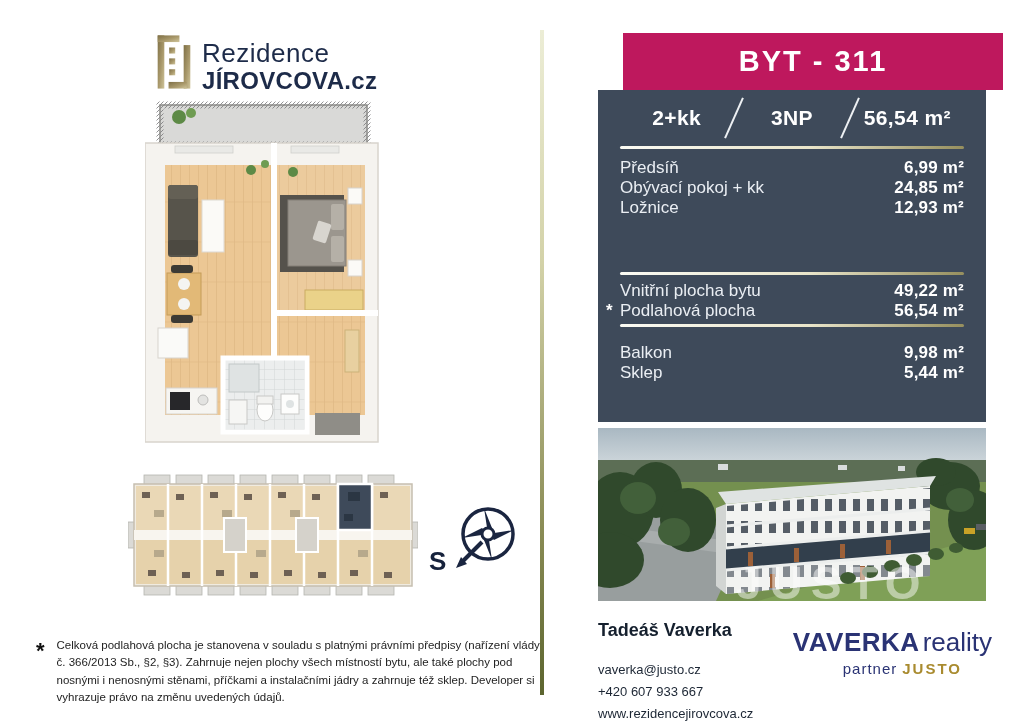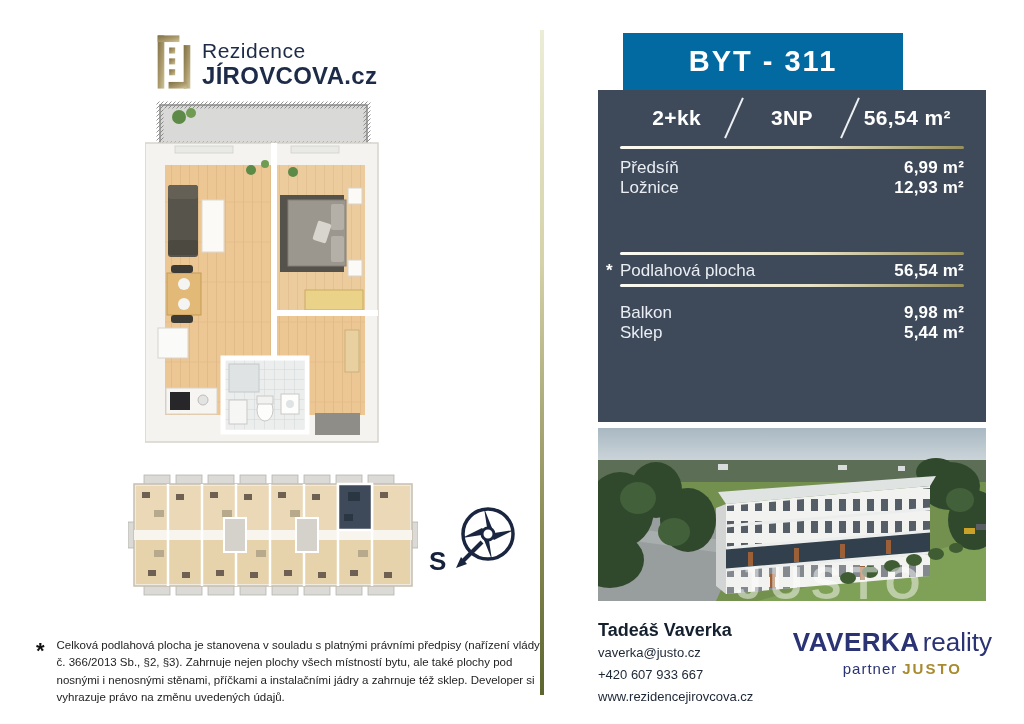--- a/index.html
+++ b/index.html
@@ -3,29 +3,29 @@
 <meta charset="utf-8">
 <style>
   html,body{margin:0;padding:0;background:#ffffff;}
   body{font-family:"Liberation Sans", sans-serif;}
   .page{position:relative;width:1024px;height:724px;background:#fff;overflow:hidden;}
 
   
   .brand{position:absolute;left:155px;top:33px;display:flex;align-items:flex-start;}
   .brand-icon{width:38px;height:58px;}
   .brand-text{margin-left:9px;line-height:1;color:#1d2b49;}
-  .brand-line1{font-size:21px;font-weight:500;letter-spacing:.5px;margin-top:7px;}
+  .brand-line1{font-size:26px;font-weight:500;letter-spacing:.5px;margin-top:7px;}
   .brand-line2{font-size:24px;font-weight:800;letter-spacing:.3px;margin-top:3px;}
 
   
   .divider{position:absolute;left:540px;top:30px;width:4px;height:665px;
     background:linear-gradient(180deg,#ecedd6 0%,#d3d2a8 35%,#8a8c55 75%,#5c652f 100%);}
 
   
-  .unit-header{position:absolute;left:623px;top:33px;width:280px;height:57px;background:#0369a1;
+  .unit-header{position:absolute;left:623px;top:33px;width:380px;height:57px;background:#be185d;
     display:flex;align-items:center;justify-content:center;color:#fff;font-size:29px;font-weight:700;letter-spacing:2px;}
   .panel{position:absolute;left:598px;top:90px;width:388px;height:332px;background:#3e4a5a;
     box-sizing:border-box;padding:0 22px;color:#fff;}
   .panel-top{height:56px;display:flex;align-items:center;}
   .panel-top .big{flex:1;text-align:center;font-size:21px;font-weight:700;letter-spacing:.4px;}
   .slash{width:2px;height:44px;background:#edf0f3;transform:rotate(24deg);}
   .rule{height:3px;background:linear-gradient(90deg,#fbfbf4 0%,#e9e5ca 55%,#968f5e 100%);border-radius:2px;}
   .row{position:relative;display:flex;justify-content:space-between;align-items:baseline;height:20px;line-height:20px;}
   .row .lbl{font-size:17px;font-weight:400;color:#eaeef3;}
   .row .val{font-size:17px;font-weight:700;color:#ffffff;letter-spacing:.2px;}
@@ -34,21 +34,21 @@
   .spacer{height:54px;}
   .totals{margin-top:6px;}
   .rule2{margin-top:3px;}
   .extras{margin-top:16px;}
 
   
   .photo{position:absolute;left:598px;top:428px;width:388px;height:173px;}
 
   
   .contact{position:absolute;left:598px;top:620px;color:#1c2634;}
-  .contact .name{font-size:18px;font-weight:700;color:#15202e;margin-bottom:1px;}
+  .contact .name{font-size:18px;font-weight:700;color:#15202e;margin-bottom:18px;}
   .contact .line{font-size:13px;line-height:22px;}
 
   .partner{position:absolute;left:780px;top:629px;width:212px;text-align:right;line-height:1;}
   .partner .l1{white-space:nowrap;}
   .partner .p1{font-size:26px;font-weight:800;color:#2a3374;letter-spacing:.5px;}
   .partner .p2{font-size:26px;font-weight:300;color:#2a3374;margin-left:3px;}
   .partner .l2{margin-top:6px;margin-right:30px;}
   .partner .p3{font-size:15px;font-weight:400;color:#2a3374;letter-spacing:1px;}
   .partner .p4{font-size:15px;font-weight:600;color:#a98b2f;letter-spacing:2px;margin-left:5px;}
 
@@ -263,29 +263,38 @@
       <span class="big">56,54 m²</span>
     </div>
     <div class="rule"></div>
 
     <div class="rooms">
       <div class="row">
         <span class="lbl">Předsíň</span>
         <span class="val">6,99 m²</span>
       </div>
       <div class="row">
+        <span class="lbl">Obývací pokoj + kk</span>
+        <span class="val">24,85 m²</span>
+      </div>
+      <div class="row">
         <span class="lbl">Ložnice</span>
         <span class="val">12,93 m²</span>
       </div>
     </div>
 
     <div class="spacer"></div>
     <div class="rule"></div>
 
     <div class="totals">
+      <div class="row">
+        <span class="mark"></span>
+        <span class="lbl">Vnitřní plocha bytu</span>
+        <span class="val">49,22 m²</span>
+      </div>
       <div class="row">
         <span class="mark">*</span>
         <span class="lbl">Podlahová plocha</span>
         <span class="val">56,54 m²</span>
       </div>
     </div>
 
     <div class="rule rule2"></div>
 
     <div class="extras">

